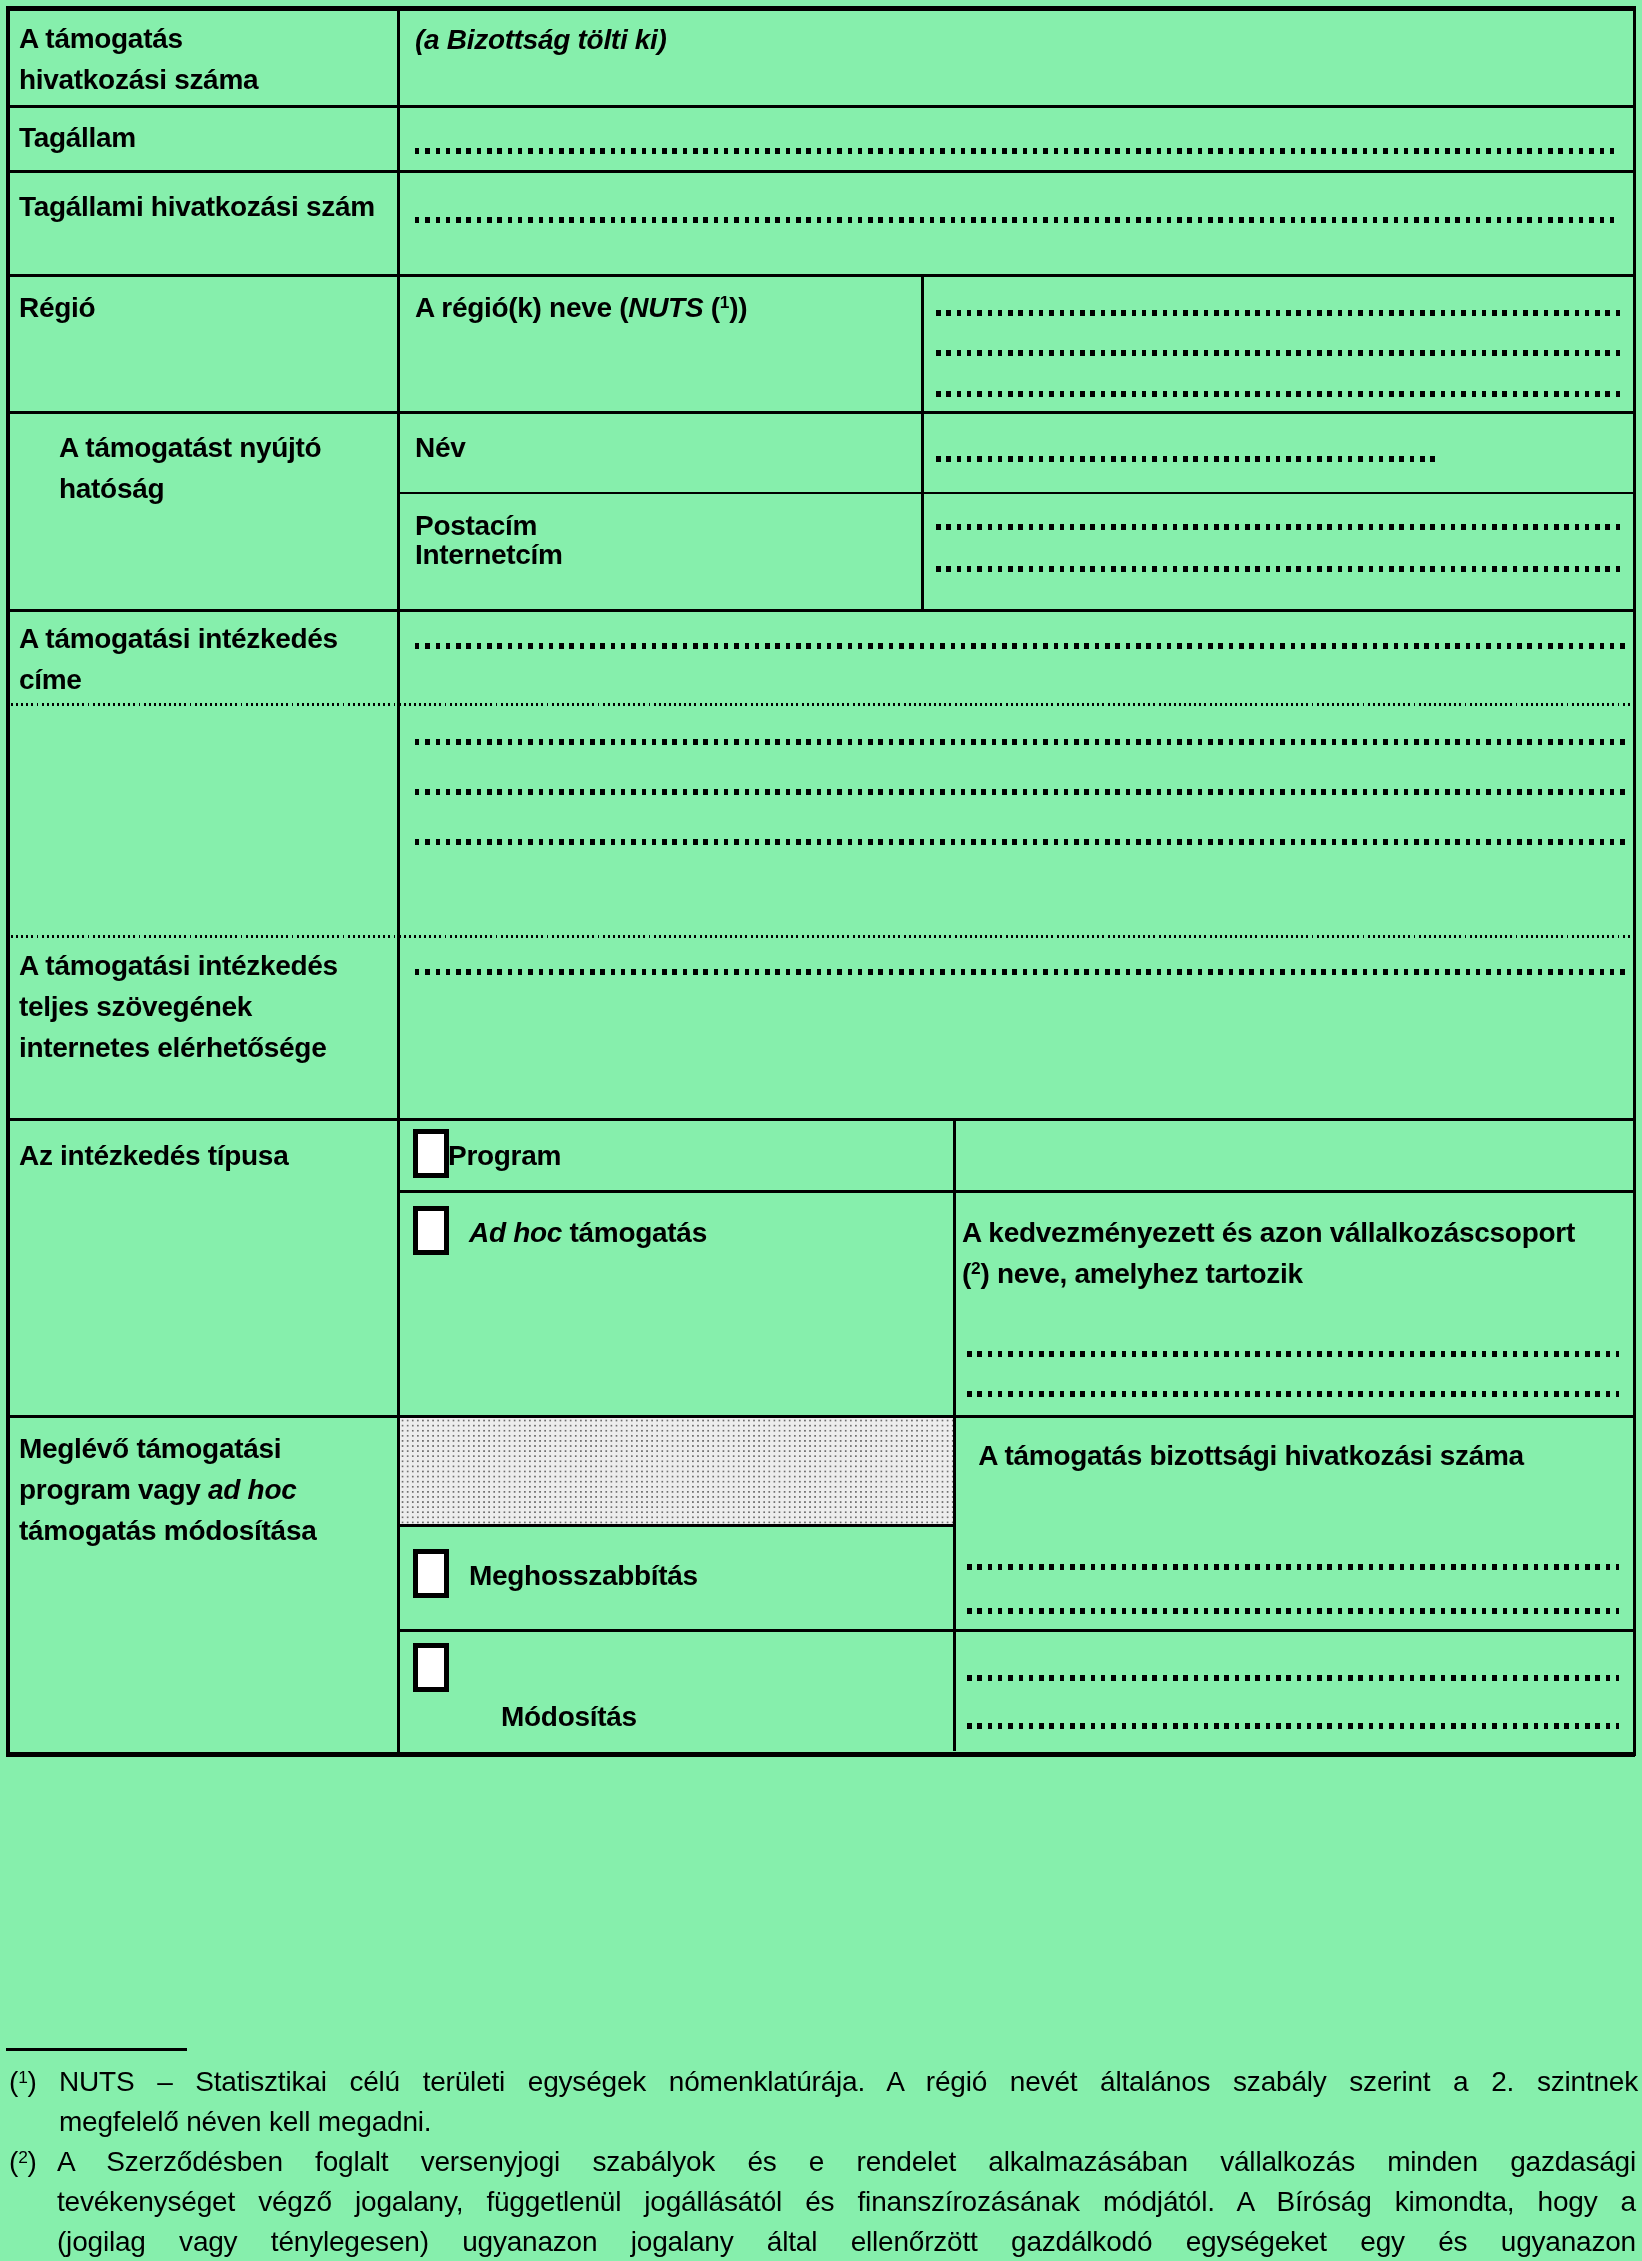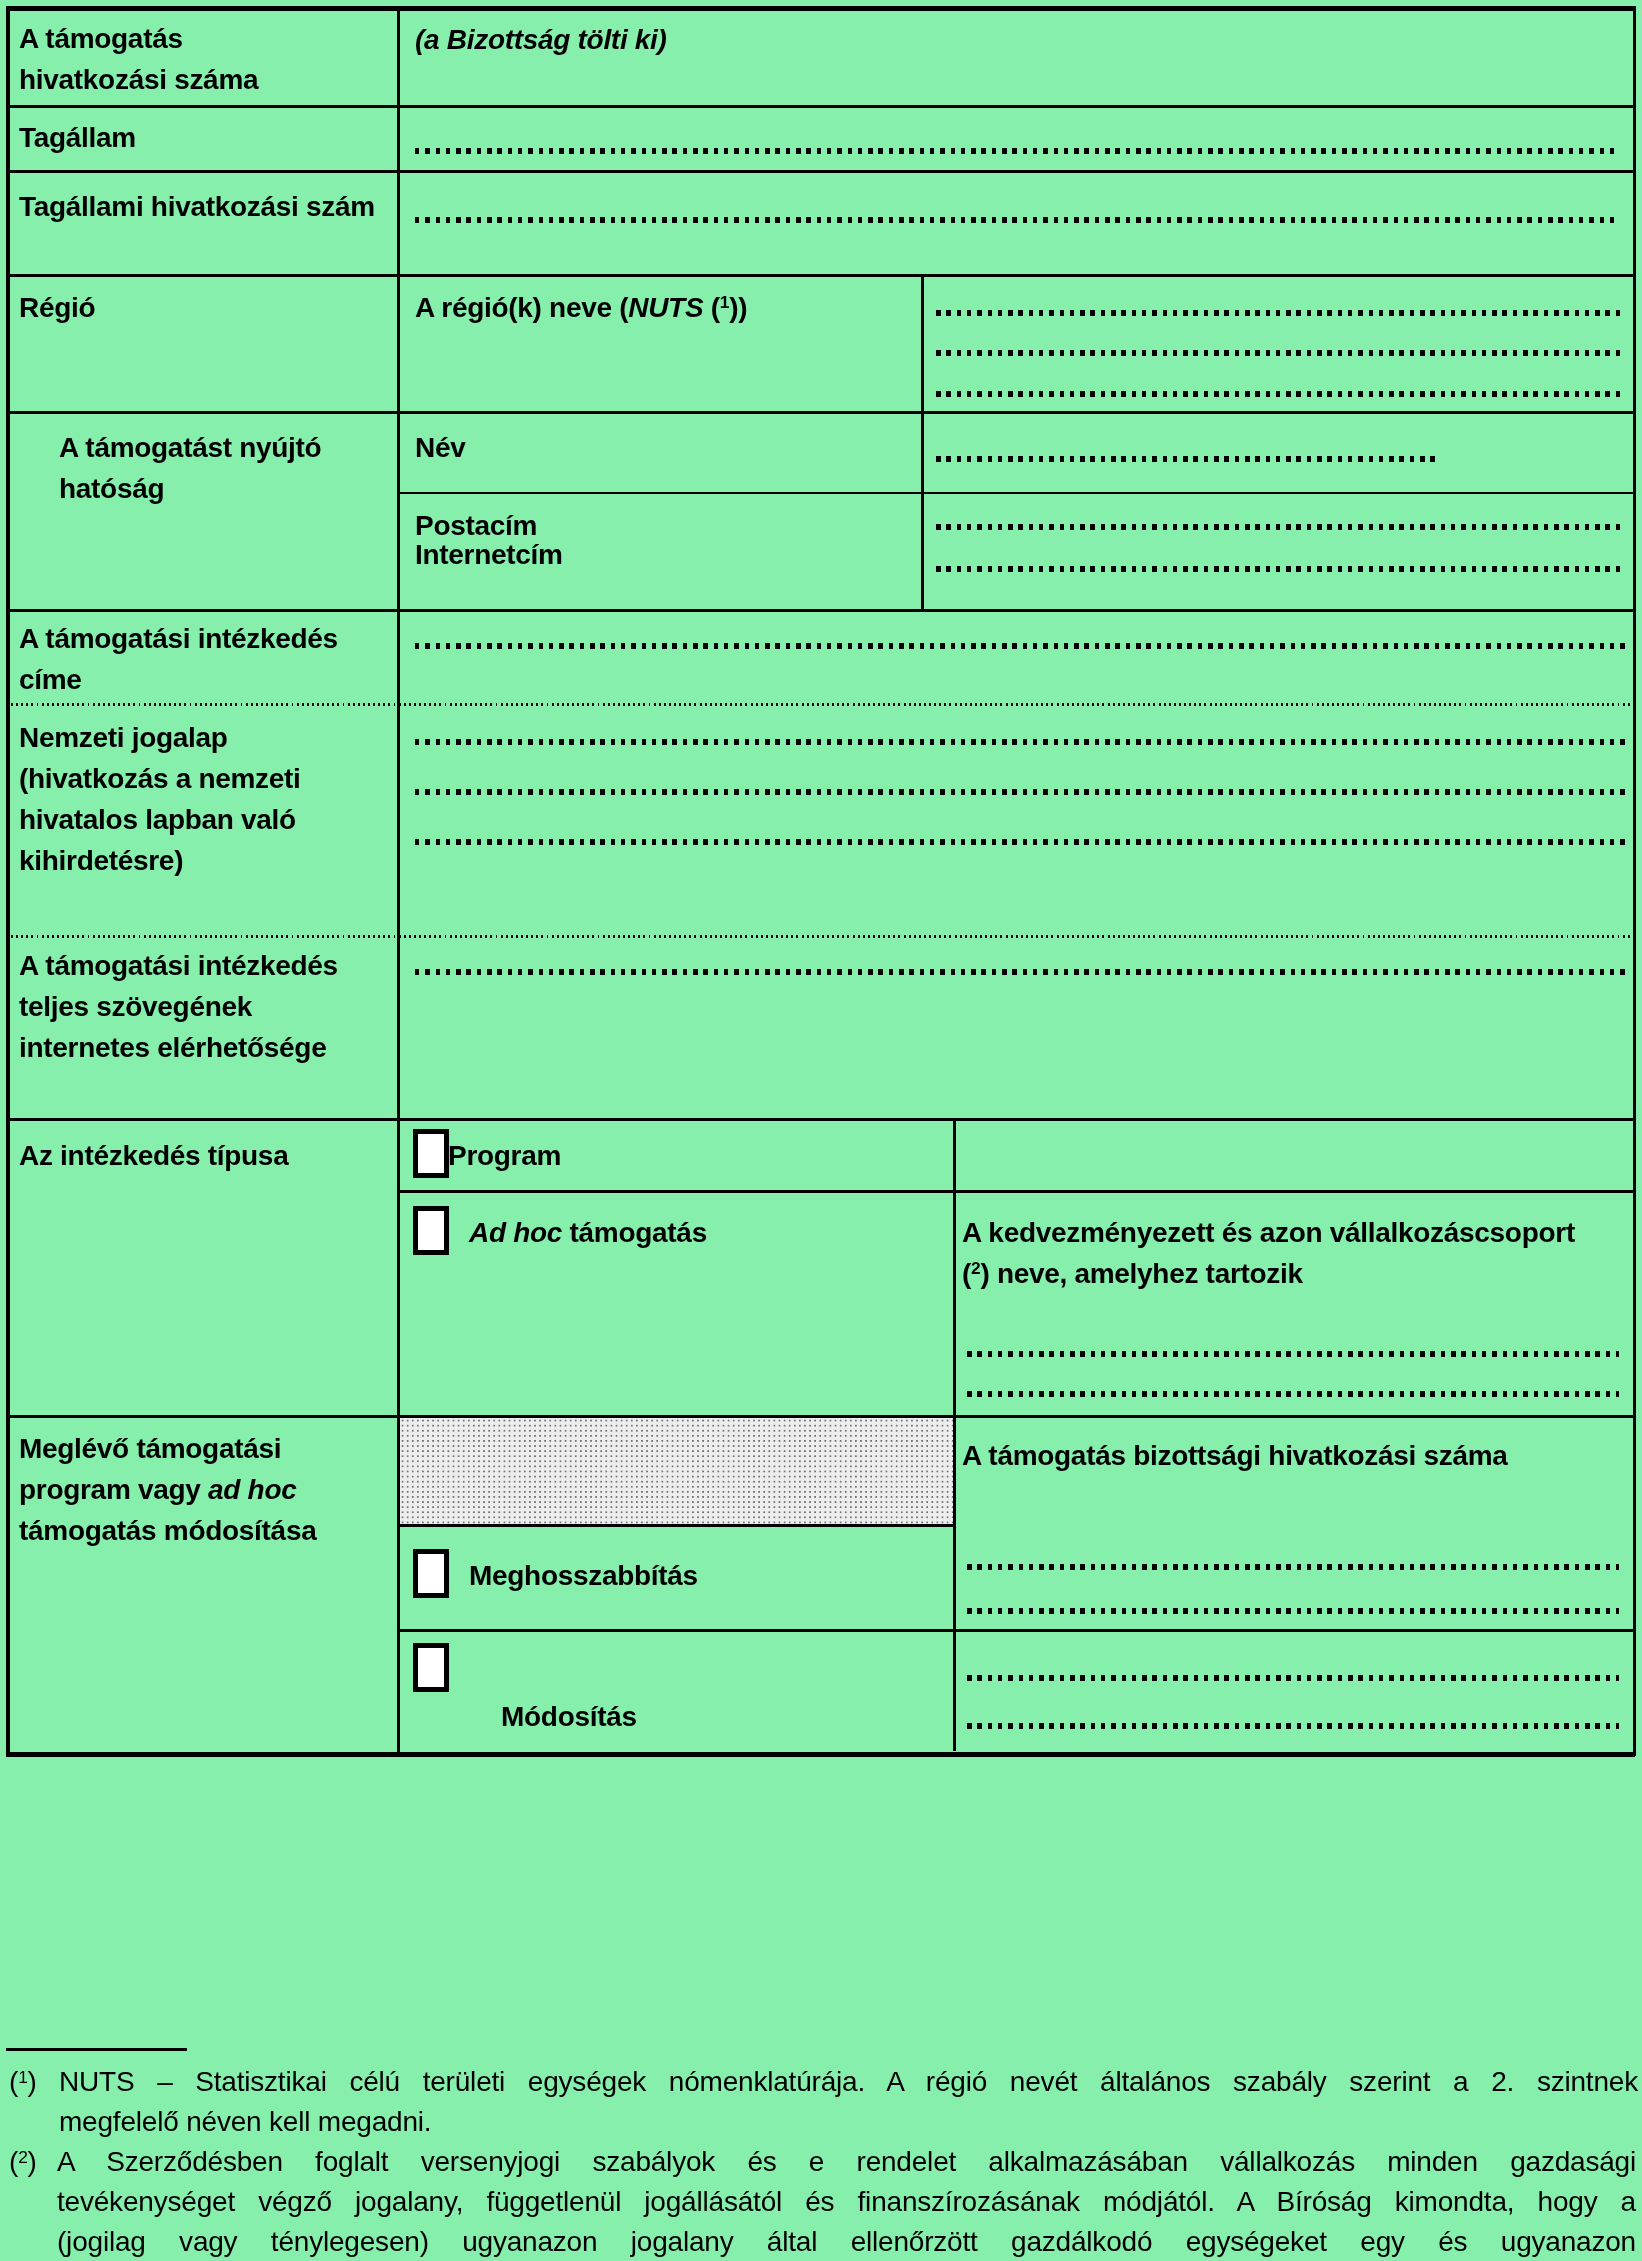--- a/index.html
+++ b/index.html
@@ -74,21 +74,20 @@
   <div class="t" style="left:415px;top:427px;">Név</div>
   <div class="lead" style="left:936px;top:456px;width:501px;"></div>
   <div class="t" style="left:415px;top:505px;">Postacím</div>
   <div class="t" style="left:415px;top:534px;">Internetcím</div>
   <div class="lead" style="left:936px;top:524px;width:684px;"></div>
   <div class="lead" style="left:936px;top:566px;width:684px;"></div>
 
   <div class="t" style="left:19px;top:618px;width:321px;">A támogatási intézkedés címe</div>
   <div class="lead" style="left:415px;top:643px;width:1212px;"></div>
 
-  <div class="t" style="left:19px;top:717px;width:360px;">Nemzeti jogalap (hivatkozás a nemzeti hivatalos lapban való kihirdetésre)</div>
   <div class="lead" style="left:415px;top:739px;width:1212px;"></div>
   <div class="lead" style="left:415px;top:789px;width:1212px;"></div>
   <div class="lead" style="left:415px;top:839px;width:1212px;"></div>
 
   <div class="t" style="left:19px;top:945px;width:341px;">A támogatási intézkedés teljes szövegének internetes elérhetősége</div>
   <div class="lead" style="left:415px;top:969px;width:1212px;"></div>
 
   <div class="t" style="left:19px;top:1135px;width:360px;">Az intézkedés típusa</div>
   <span class="cb" style="left:413px;top:1129px;"></span>
   <div class="t nowrap" style="left:448px;top:1135px;">Program</div>
@@ -99,21 +98,21 @@
   </div>
   <div class="t" style="left:962px;top:1212px;width:643px;">
     <span>A kedvezményezett és azon vállalkozáscsoport (</span><span class="sup">2</span><span>) neve, amelyhez tartozik</span>
   </div>
   <div class="lead" style="left:967px;top:1351px;width:652px;"></div>
   <div class="lead" style="left:967px;top:1391px;width:652px;"></div>
 
   <div class="t" style="left:19px;top:1428px;width:360px;">
     <span>Meglévő támogatási program vagy </span><span class="it">ad hoc</span><span> támogatás módosítása</span>
   </div>
-  <div class="t" style="left:962px;top:1435px;width:578px;">A támogatás bizottsági hivatkozási száma</div>
+  <div class="t" style="left:962px;top:1435px;width:578px;text-align:center;">A támogatás bizottsági hivatkozási száma</div>
 
   <span class="cb" style="left:413px;top:1549px;"></span>
   <div class="t nowrap" style="left:469px;top:1555px;">Meghosszabbítás</div>
   <div class="lead" style="left:967px;top:1564px;width:652px;"></div>
   <div class="lead" style="left:967px;top:1608px;width:652px;"></div>
 
   <span class="cb" style="left:413px;top:1643px;"></span>
   <div class="t nowrap" style="left:469px;top:1696px;margin-left:32px;">Módosítás</div>
   <div class="lead" style="left:967px;top:1675px;width:652px;"></div>
   <div class="lead" style="left:967px;top:1723px;width:652px;"></div>

